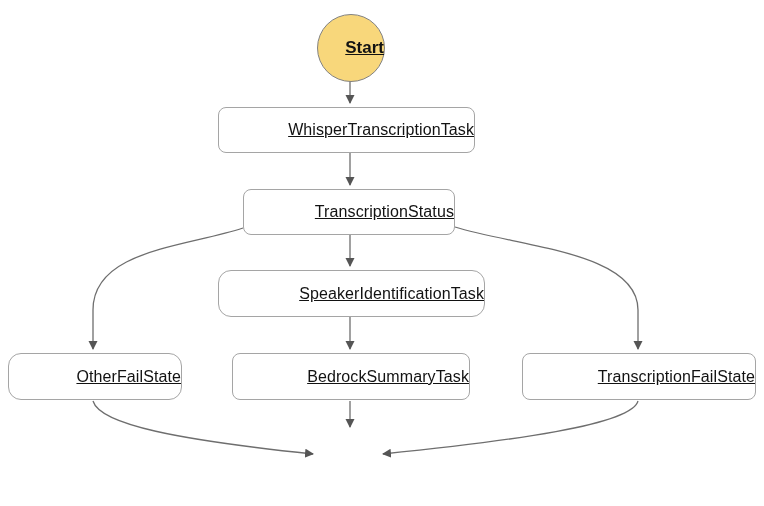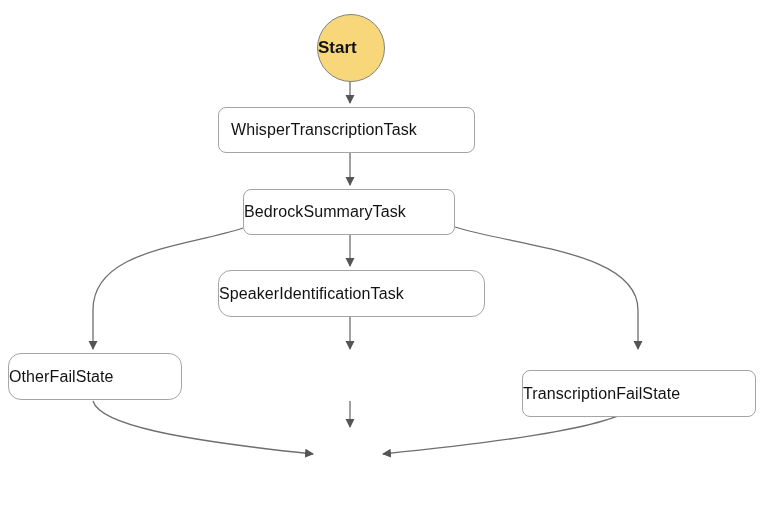--- a/index.html
+++ b/index.html
@@ -31,23 +31,24 @@
   }
   .edges path.edge{
     fill:none;
     stroke:var(--edge);
     stroke-width:1.3;
   }
   .node{
     position:absolute;
     display:flex;
     align-items:center;
-    justify-content:flex-start;
+    justify-content:flex-end;
     box-sizing:border-box;
     text-align:center;
+    text-decoration:underline;
   }
   .node-box{
     background:var(--box-fill);
     border:1px solid var(--box-border);
     border-radius:8px;
     font-size:16px;
     font-weight:500;
     letter-spacing:0.1px;
     white-space:nowrap;
   }
@@ -83,30 +84,33 @@
 
   <div class="node node-circle" style="left:317px;top:14px;width:68px;height:68px;">
     <span>Start</span>
   </div>
 
   <div class="node node-box" style="left:218px;top:107px;width:257px;height:46px;padding-left:12px;">
     <span>WhisperTranscriptionTask</span>
   </div>
 
   <div class="node node-box" style="left:243px;top:189px;width:212px;height:46px;">
-    <span>BedrockSummaryTask</span>
+    <span>TranscriptionStatus</span>
   </div>
 
   <div class="node node-box" style="left:218px;top:270px;width:267px;height:47px;border-radius:13px;">
     <span>SpeakerIdentificationTask</span>
   </div>
 
   <div class="node node-box" style="left:8px;top:353px;width:174px;height:47px;border-radius:13px;">
     <span>OtherFailState</span>
   </div>
 
+  <div class="node node-box" style="left:232px;top:353px;width:238px;height:47px;">
+    <span>BedrockSummaryTask</span>
+  </div>
 
-  <div class="node node-box" style="left:522px;top:370px;width:234px;height:47px;">
+  <div class="node node-box" style="left:522px;top:353px;width:234px;height:47px;">
     <span>TranscriptionFailState</span>
   </div>
 
 
 </div>
 
 </body></html>

